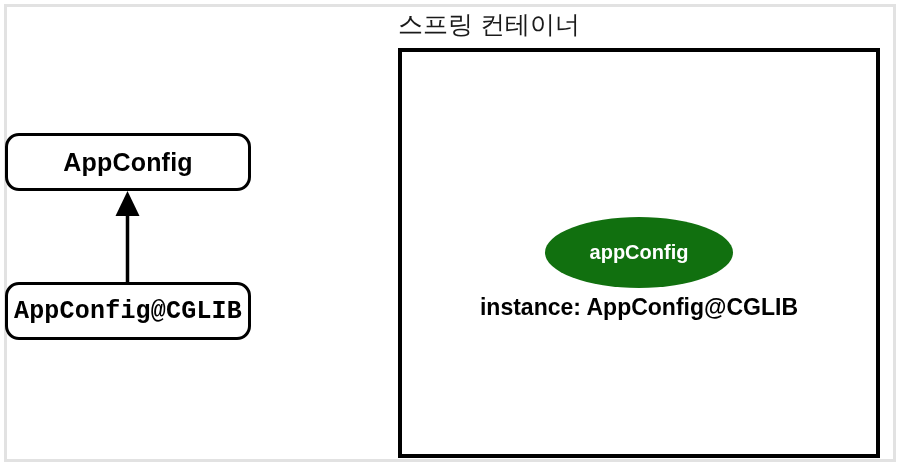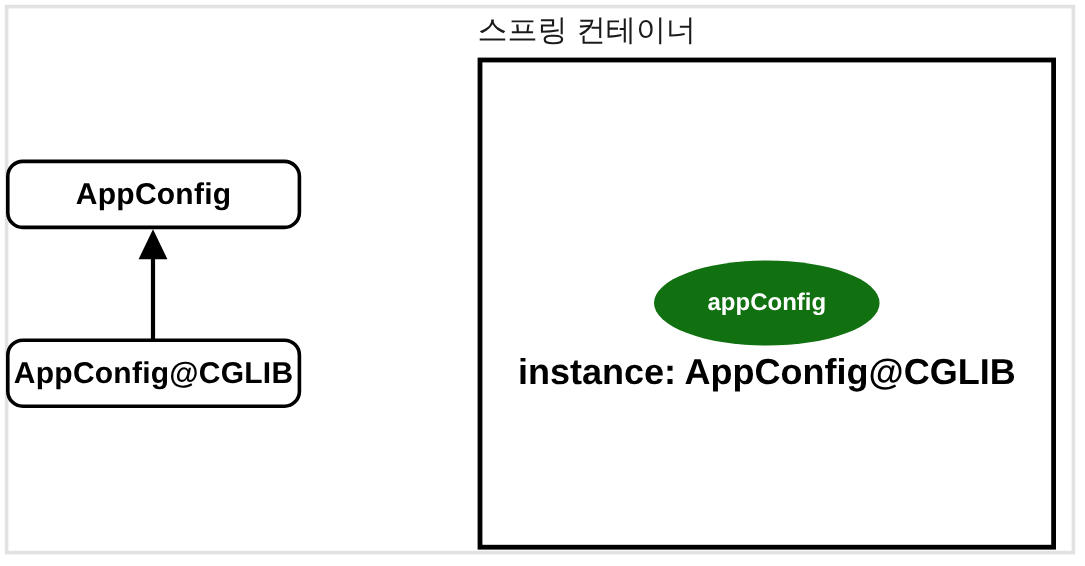--- a/index.html
+++ b/index.html
@@ -49,20 +49,21 @@
     width: 246px;
     height: 58px;
     font-size: 25px;
   }
   #box-appconfig-cglib {
     left: 5px;
     top: 282px;
     width: 246px;
     height: 58px;
     font-size: 25px;
+    font-family: Liberation Mono, monospace;
   }
 
   
   #arrow-wrap {
     position: absolute;
     left: 110px;
     top: 190px;
     width: 36px;
     height: 94px;
   }
@@ -105,21 +106,21 @@
     color: #ffffff;
     font-size: 20px;
     font-weight: 700;
   }
   #bean-instance-label {
     position: absolute;
     left: 419px;
     top: 294px;
     width: 440px;
     text-align: center;
-    font-size: 30px;
+    font-size: 23px;
     font-weight: 700;
     color: #000000;
     white-space: nowrap;
   }
 </style>
 </head>
 <body>
 
 <div id="canvas">
 

